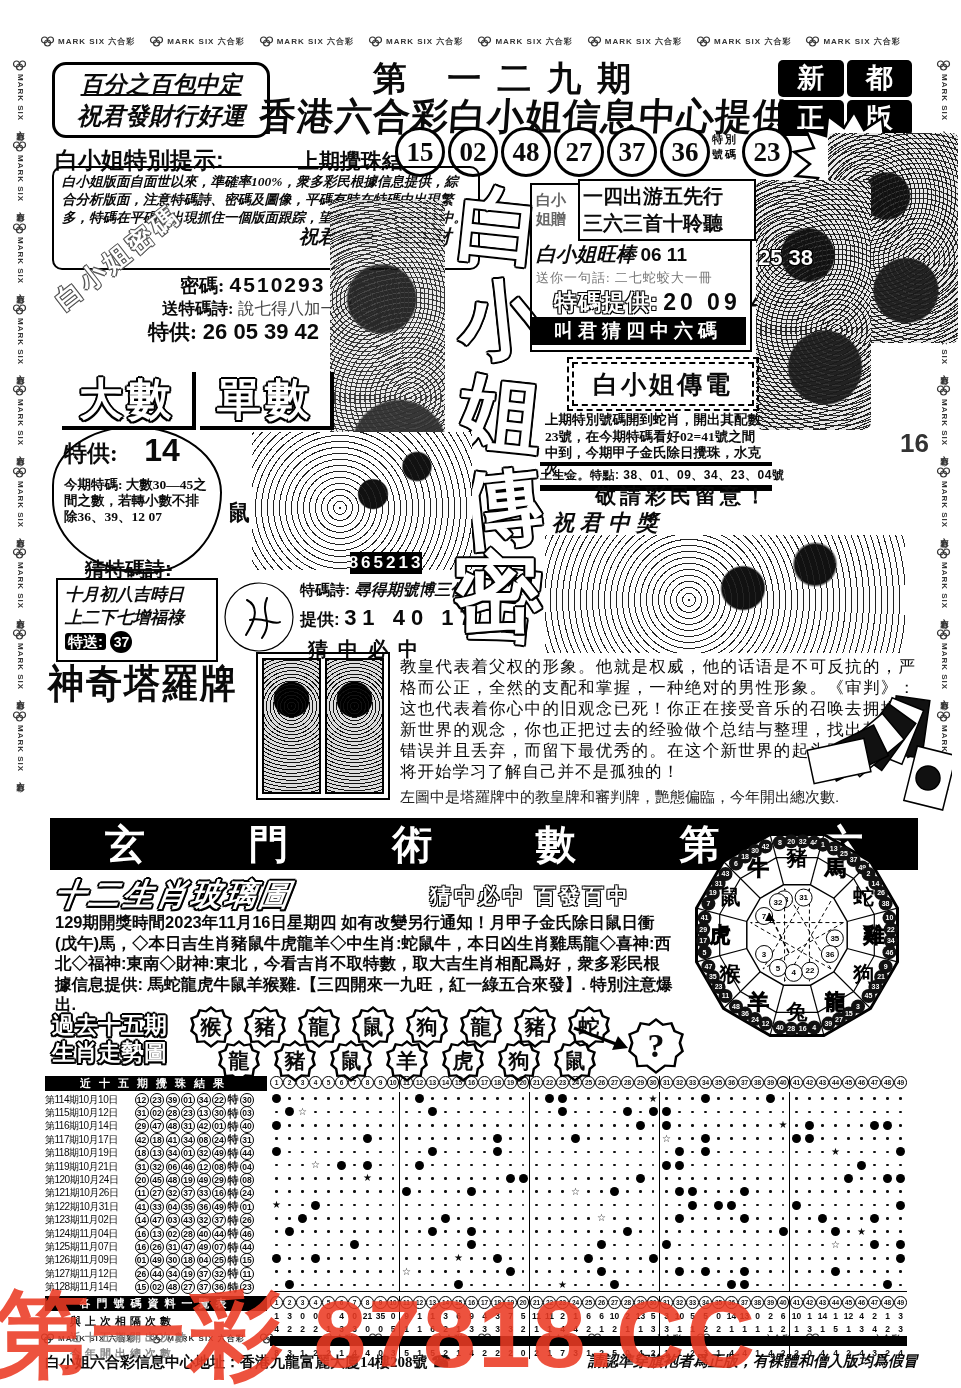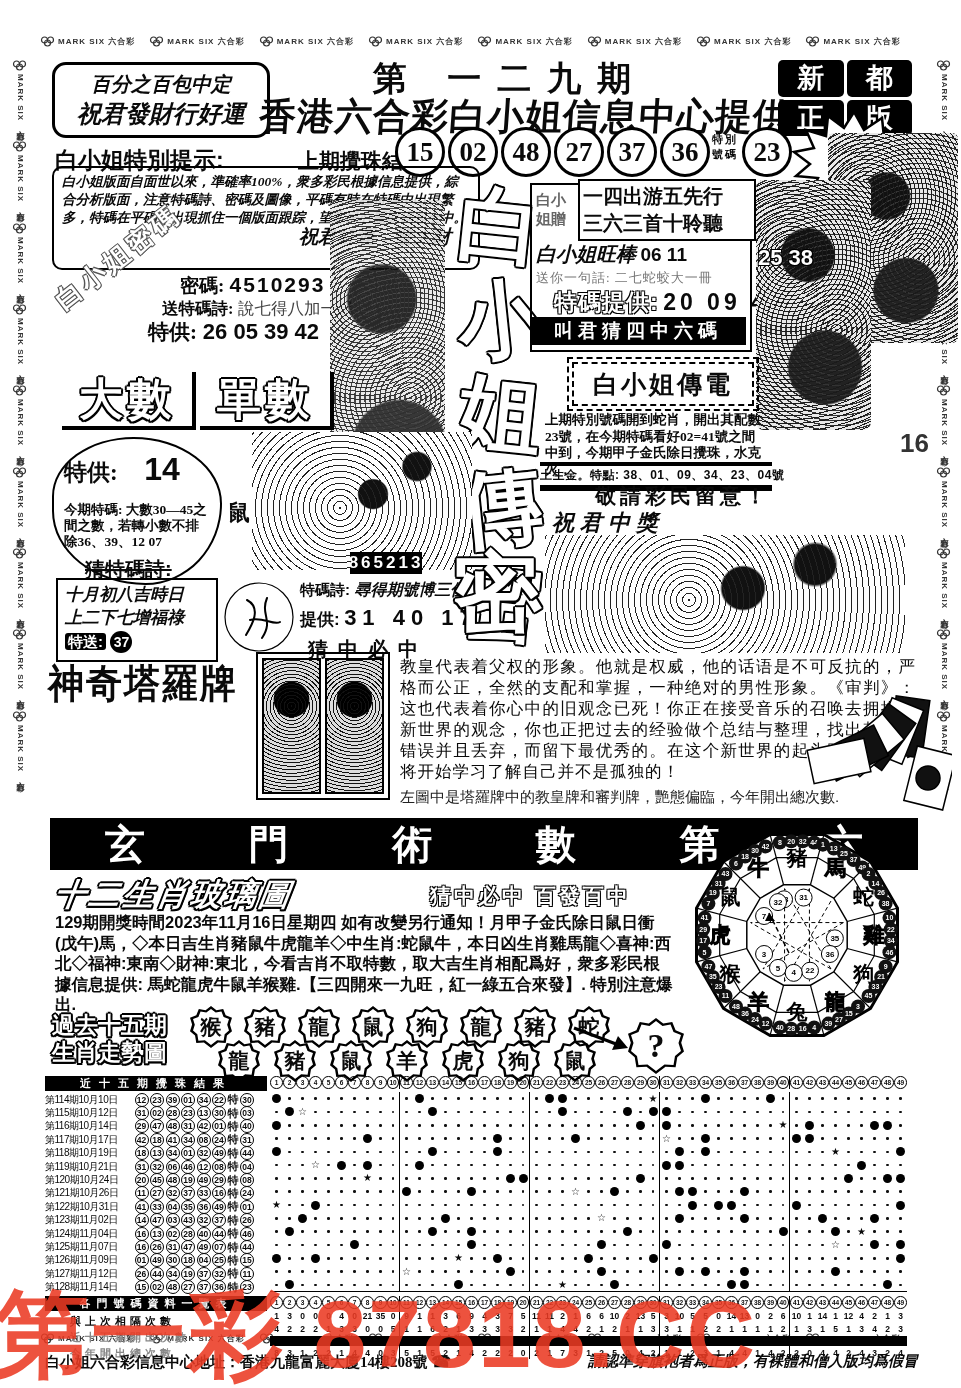--- a/index.html
+++ b/index.html
@@ -411,21 +411,21 @@
             <circle cx="4.5" cy="4" r="3"></circle>
             <circle cx="10.5" cy="4" r="3"></circle>
             <circle cx="7.5" cy="7" r="3"></circle>
           </g>
         </svg>
         <span>MARK SIX 六合彩</span>
       </span>
     </div>
 
   <div class="abs" style="left:52px;top:62px;width:212px;height:70px;border:3px solid #000;border-radius:14px;display:flex;flex-direction:column;align-items:center;justify-content:center;">
-    <div class="serif b" style="font-size:20px;font-style:italic;">百分之百包中定</div>
+    <div class="serif b" style="font-size:23px;font-style:italic;text-decoration:underline;">百分之百包中定</div>
     <div class="serif b" style="font-size:24px;font-style:italic;">祝君發財行好運</div>
   </div>
 
   <div class="abs serif b" style="left:290px;top:56px;width:440px;text-align:center;font-size:34px;letter-spacing:16px;">第 一二九期</div>
   <div class="abs serif b" style="left:230px;top:92px;width:590px;text-align:center;font-size:37px;letter-spacing:1px;transform:skewX(-4deg);">香港六合彩白小姐信息中心提供</div>
 
   <div class="abs" style="left:778px;top:60px;width:134px;height:76px;display:grid;grid-template-columns:1fr 1fr;gap:3px;">
     <div class="blackbar b" style="font-size:27px;display:flex;align-items:center;justify-content:center;border-radius:5px;">新</div>
     <div class="blackbar b" style="font-size:27px;display:flex;align-items:center;justify-content:center;border-radius:5px;">都</div>
     <div class="blackbar b" style="font-size:27px;display:flex;align-items:center;justify-content:center;border-radius:5px;">正</div>
@@ -511,24 +511,24 @@
   </div>
   <div class="abs halftone" style="left:756px;top:180px;width:115px;height:250px;border-radius:8px;"></div>
   <div class="abs b outline-thin" style="left:758px;top:245px;font-size:22px;">25 38</div>
 
   <div class="abs" style="left:62px;top:372px;width:130px;height:54px;border-bottom:4px solid #000;border-right:4px solid #000;display:flex;align-items:center;justify-content:center;">
     <span class="outline b serif" style="font-size:44px;letter-spacing:4px;">大數</span>
   </div>
   <div class="abs" style="left:200px;top:372px;width:130px;height:54px;border-bottom:4px solid #000;border-right:4px solid #000;display:flex;align-items:center;justify-content:center;">
     <span class="outline b serif" style="font-size:44px;letter-spacing:4px;">單數</span>
   </div>
-  <div class="abs" style="left:52px;top:437px;width:170px;height:148px;border:2.5px solid #000;border-radius:48% 52% 45% 55%/40% 45% 55% 50%;padding:12px 10px;box-sizing:border-box;">
+  <div class="abs" style="left:52px;top:426px;width:170px;height:148px;border:2.5px solid #000;border-radius:48% 52% 45% 55%/40% 45% 55% 50%;padding:4px 10px;box-sizing:border-box;">
     <span class="serif b" style="font-size:23px;">特供:</span>
     <span class="b" style="font-size:32px;margin-left:22px;">14</span>
-    <div class="serif b" style="font-size:13.5px;line-height:16px;margin-top:14px;">今期特碼: 大數30—45之間之數，若轉小數不排除36、39、12 07</div>
+    <div class="serif b" style="font-size:13.5px;line-height:16px;margin-top:8px;">今期特碼: 大數30—45之間之數，若轉小數不排除36、39、12 07</div>
   </div>
   <div class="abs serif b" style="left:228px;top:498px;font-size:22px;">鼠</div>
   <div class="abs sketch" style="left:252px;top:432px;width:220px;height:138px;"></div>
 
   <div class="abs b" style="left:85px;top:556px;font-size:20px;text-decoration:line-through;">猜特碼詩:</div>
   <div class="abs" style="left:56px;top:578px;width:162px;height:84px;border:2px solid #000;padding:3px 7px;box-sizing:border-box;">
     <div class="serif b" style="font-size:17px;font-style:italic;white-space:nowrap;">十月初八吉時日</div>
     <div class="serif b" style="font-size:17px;font-style:italic;white-space:nowrap;">上二下七增福祿</div>
     <div style="margin-top:2px;">
       <span class="inv-label" style="font-size:15px;">特送:</span>

